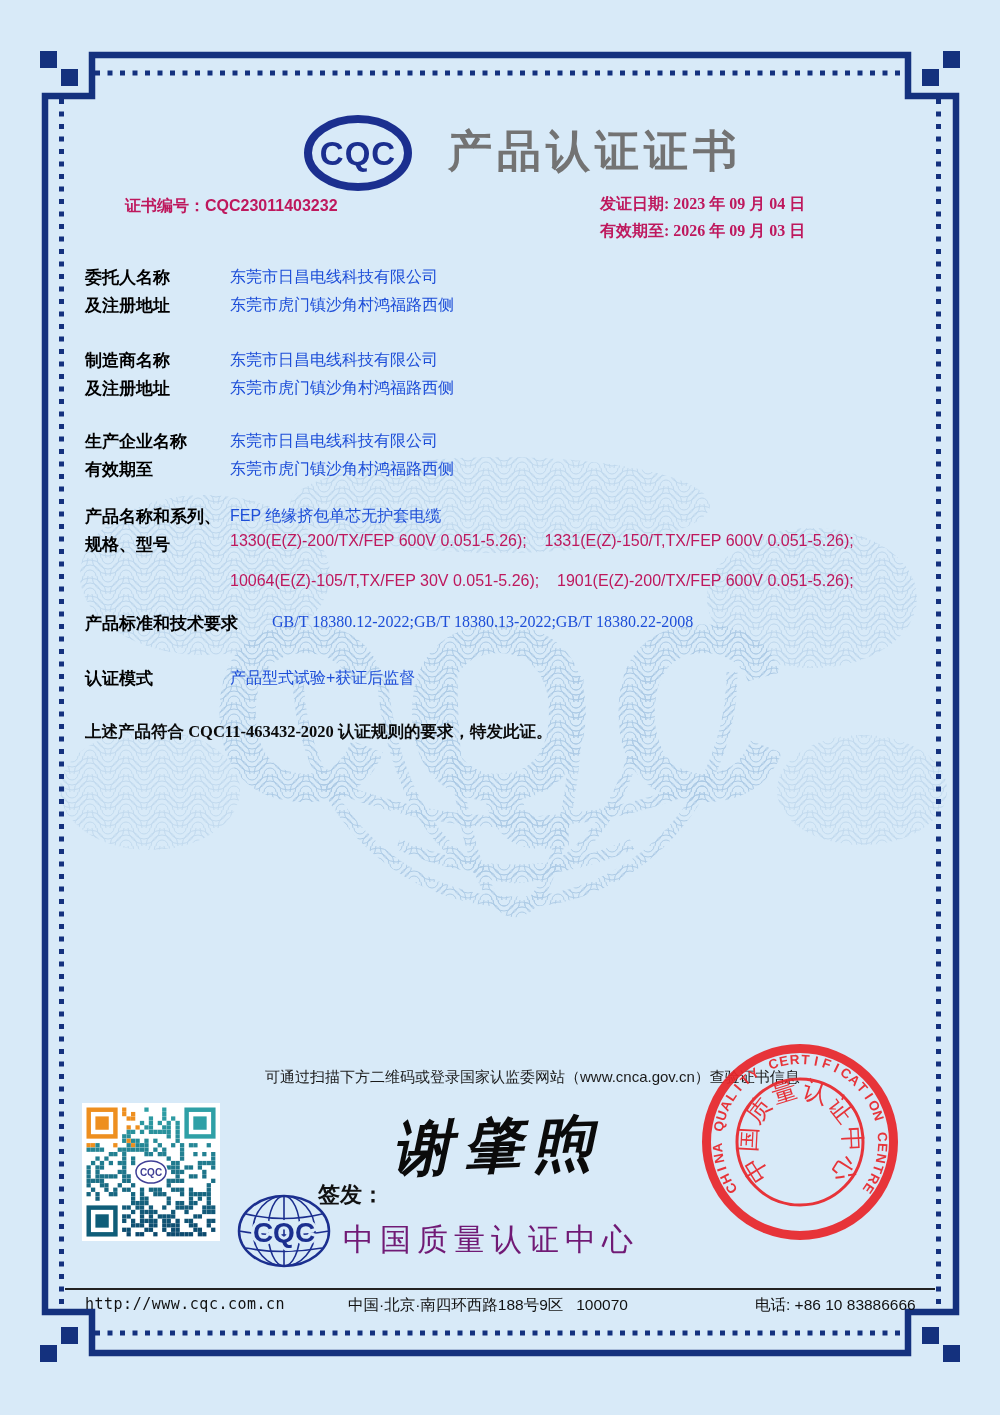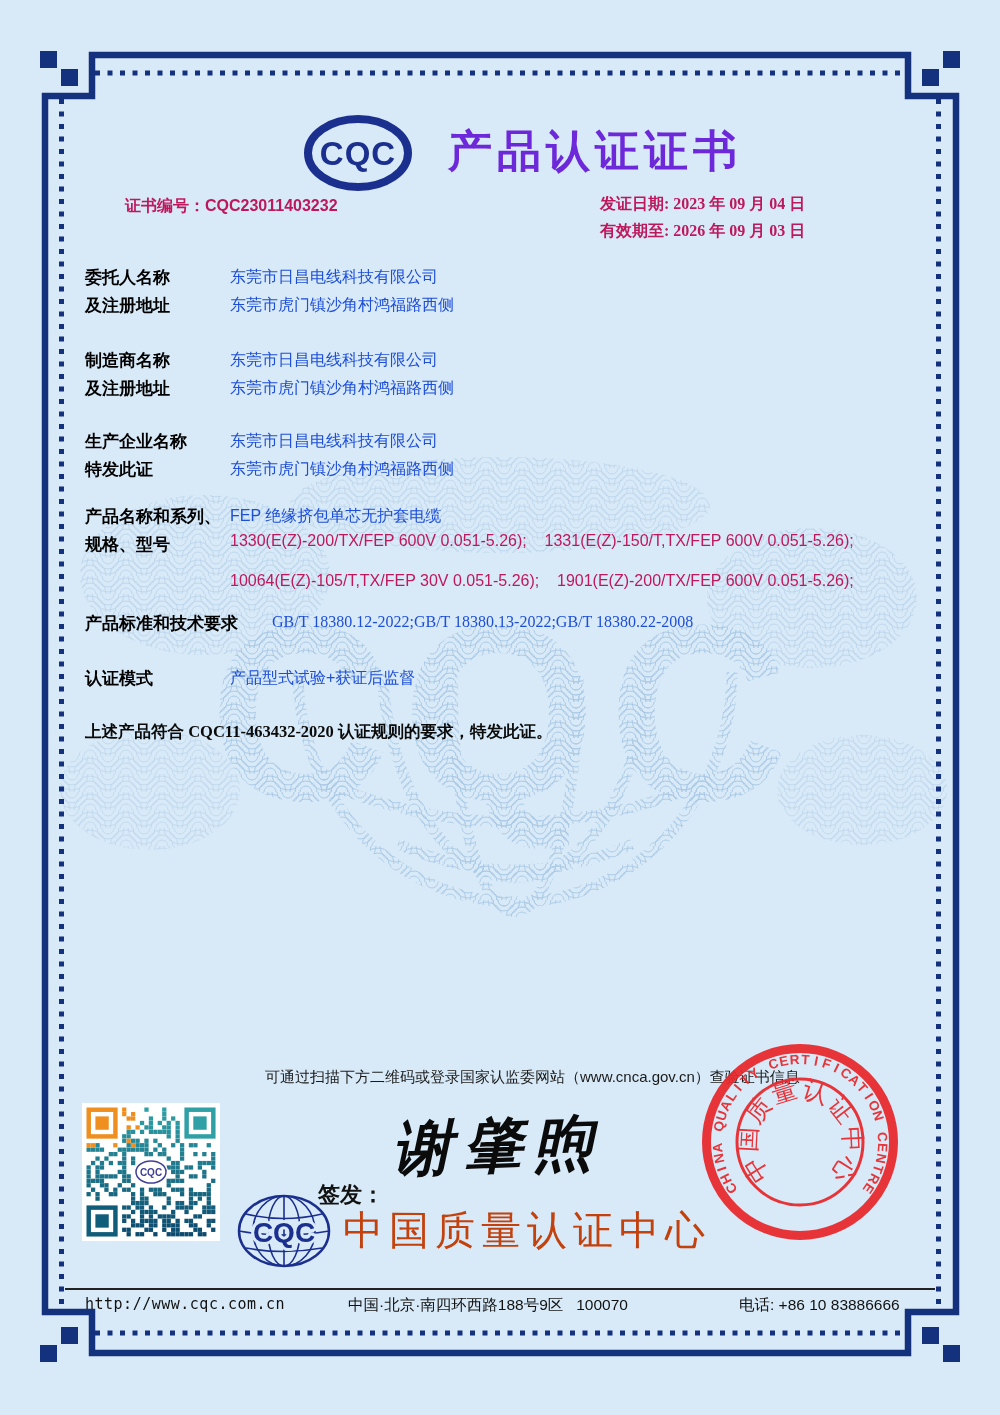--- a/index.html
+++ b/index.html
@@ -10,30 +10,30 @@
     position:relative; width:1000px; height:1415px; margin:0 auto;
     background:var(--bg); overflow:hidden;
     font-family:"Liberation Sans", sans-serif; color:var(--ink);
   }
   .abs{position:absolute;}
   svg{display:block;}
   .kai{font-family:"Liberation Serif", serif;}
   .lbl{font-weight:bold; font-size:17px; color:#000;}
   .v{font-size:16px; color:#1d4ed8;}
   .models{white-space:pre; font-size:16px; color:#be185d; line-height:20px;}
-  .title{font-size:44px; font-weight:bold; letter-spacing:5px; color:#6d28d9;}
+  .title{font-size:44px; font-weight:bold; letter-spacing:5px; color:#737373;}
   .meta{font-size:16px; font-weight:600; color:#be185d;}
   .statement{font-family:"Liberation Serif", serif; font-size:16.5px; font-weight:600; color:#0a0a0a;}
   .verify{font-size:15px; color:#1a1a1a;}
   .sign-label{font-family:"Liberation Serif", serif; font-size:22px; font-weight:600;}
   .signature{
     font-family:"Liberation Serif", serif; font-style:italic; font-weight:bold;
     font-size:60px; letter-spacing:10px; transform:rotate(-2deg); color:#0b0b0b;
   }
-  .org-name{font-size:40px; letter-spacing:6px; color:#c2410c;}
+  .org-name{font-size:31px; letter-spacing:6px; color:#701a75;margin-top:16px;}
   .footer-line{background:#222; height:2px;}
   .footer-url{font-family:"DejaVu Sans Mono", monospace; font-size:15px; letter-spacing:0.5px;}
   .footer-addr{font-size:15.5px; white-space:pre;}
   .footer-phone{font-size:15.5px;}
 </style>
 </head>
 <body>
 
 <div class="page">
 
@@ -108,21 +108,21 @@
   <div class="abs lbl" style="left:85px;top:294px;">及注册地址</div>
   <div class="abs v" style="left:230px;top:295px;">东莞市虎门镇沙角村鸿福路西侧</div>
 
   <div class="abs lbl" style="left:85px;top:349px;">制造商名称</div>
   <div class="abs v" style="left:230px;top:350px;">东莞市日昌电线科技有限公司</div>
   <div class="abs lbl" style="left:85px;top:377px;">及注册地址</div>
   <div class="abs v" style="left:230px;top:378px;">东莞市虎门镇沙角村鸿福路西侧</div>
 
   <div class="abs lbl" style="left:85px;top:430px;">生产企业名称</div>
   <div class="abs v" style="left:230px;top:431px;">东莞市日昌电线科技有限公司</div>
-  <div class="abs lbl" style="left:85px;top:458px;">特发此证</div>
+  <div class="abs lbl" style="left:85px;top:458px;">有效期至</div>
   <div class="abs v" style="left:230px;top:459px;">东莞市虎门镇沙角村鸿福路西侧</div>
 
   <div class="abs lbl" style="left:85px;top:505px;">产品名称和系列、</div>
   <div class="abs lbl" style="left:85px;top:533px;">规格、型号</div>
   <div class="abs v" style="left:230px;top:506px;">FEP 绝缘挤包单芯无护套电缆</div>
   <div class="abs models" style="left:230px;top:531px;">1330(E(Z)-200/TX/FEP 600V 0.051-5.26);    1331(E(Z)-150/T,TX/FEP 600V 0.051-5.26);</div>
   <div class="abs models" style="left:230px;top:571px;">10064(E(Z)-105/T,TX/FEP 30V 0.051-5.26);    1901(E(Z)-200/TX/FEP 600V 0.051-5.26);</div>
 
   <div class="abs lbl" style="left:85px;top:612px;">产品标准和技术要求</div>
   <div class="abs v" style="left:272px;top:613px;font-family:Liberation Serif, serif;">GB/T 18380.12-2022;GB/T 18380.13-2022;GB/T 18380.22-2008</div>
@@ -494,15 +494,15 @@
           <text x="144.807125524879" y="83.08413083893971" text-anchor="middle" font-size="25" fill="#e8262b" font-family="Liberation Sans, sans-serif" transform="rotate(52.28571428571428 144.807125524879 83.08413083893971)">证</text>
           <text x="153.94530453363257" y="107.80678103092932" text-anchor="middle" font-size="25" fill="#e8262b" font-family="Liberation Sans, sans-serif" transform="rotate(87.14285714285714 153.94530453363257 107.80678103092932)">中</text>
           <text x="147.31411623088275" y="133.316447626261" text-anchor="middle" font-size="25" fill="#e8262b" font-family="Liberation Sans, sans-serif" transform="rotate(122 147.31411623088275 133.316447626261)">心</text>
         </g>
     </g>
   </svg>
 
   <div class="abs footer-line" style="left:65px;top:1288px;width:870px;"></div>
   <div class="abs footer-url" style="left:85px;top:1295px;">http://www.cqc.com.cn</div>
   <div class="abs footer-addr" style="left:348px;top:1295px;">中国·北京·南四环西路188号9区   100070</div>
-  <div class="abs footer-phone" style="left:739px;top:1295px;">电话: +86 10 83886666</div>
+  <div class="abs footer-phone" style="left:755px;top:1295px;">电话: +86 10 83886666</div>
 
 </div>
 
 </body></html>

